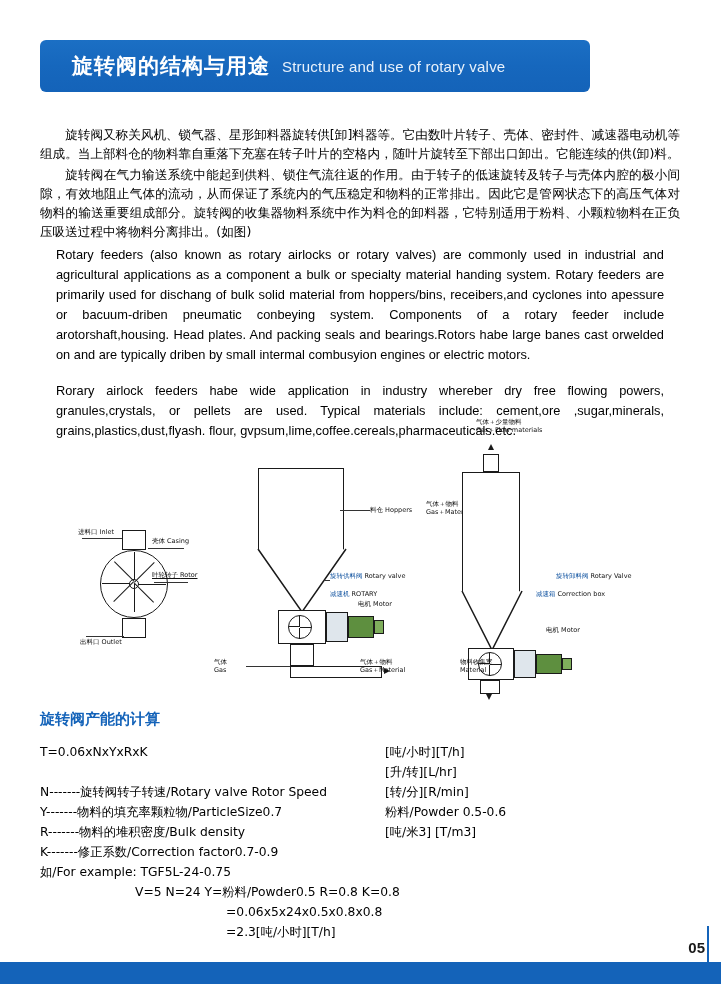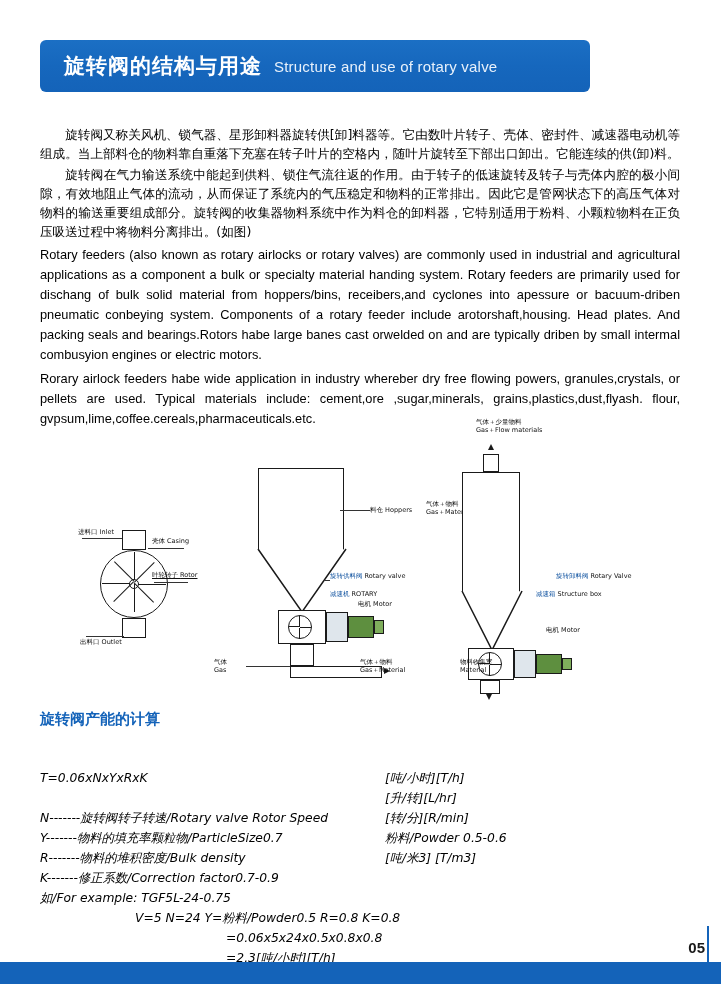--- a/index.html
+++ b/index.html
@@ -21,21 +21,21 @@
     width: 721px; height: 60px;
   }
   .header-banner {
     position: absolute;
     left: 40px; top: 0;
     width: 550px; height: 52px;
     background: linear-gradient(180deg, #1b6fc4 0%, #1667bd 50%, #1463b9 100%);
     border-radius: 6px;
     display: flex;
     align-items: center;
-    padding-left: 24px;
+    padding-left: 32px;
   }
   .header-banner .cn {
     color: #ffffff;
     font-size: 21px;
     font-weight: bold;
     letter-spacing: 1px;
   }
   .header-banner .en {
     color: #e8f1fb;
     font-size: 15px;
@@ -82,21 +82,21 @@
   }
   p.cn-par {
     margin: 0 0 2px 0;
     font-size: 12.6px;
     line-height: 19px;
     text-align: justify;
     text-indent: 2em;
     font-family: "DejaVu Sans", sans-serif;
   }
   p.en-par {
-    margin: 0;
+    margin: 16px;
     font-size: 12.8px;
     line-height: 20px;
     text-align: justify;
     font-family: "Liberation Sans", sans-serif;
   }
   p.en-par.gap { margin-top: 4px; }
 
   
   .figure {
     position: absolute;
@@ -190,23 +190,22 @@
     left: 40px; top: 710px;
     font-size: 15px;
     font-weight: bold;
     color: #1463b9;
     font-family: "DejaVu Sans", sans-serif;
   }
 
   
   .formula {
     position: absolute;
-    left: 40px; top: 768px;
+    left: 40px; top: 742px;
     width: 640px;
-    font-style: italic;
   }
   .frow {
     position: relative;
     height: 20px;
     font-size: 12.3px;
     line-height: 20px;
     font-family: "DejaVu Sans", sans-serif;
   }
   .fleft { position: absolute; left: 0; top: 0; white-space: nowrap; }
   .fright { position: absolute; left: 345px; top: 0; white-space: nowrap; }
@@ -360,21 +359,21 @@
   <div class="rect-fill" style="left:474px; top:220px; width:22px; height:28px;"></div>
   <div class="motor-body" style="left:496px; top:224px; width:26px; height:20px;"></div>
   <div class="motor-fan" style="left:522px; top:228px; width:10px; height:12px;"></div>
   <div class="rect-ln" style="left:440px; top:250px; width:20px; height:14px;"></div>
   <div class="arrow-d" style="left:446px; top:264px;"></div>
 
   <div class="fig-label" style="left:496px; top:142px;margin-left:20px;">
     <span class="blue">旋转卸料阀</span> <span>Rotary Valve</span>
   </div>
   <div class="fig-label" style="left:496px; top:160px;">
-    <span class="blue">减速箱</span> <span>Structure box</span>
+    <span class="blue">减速箱</span> <span>Correction box</span>
   </div>
   <div class="fig-label" style="left:506px; top:196px;">
     <span>电机</span> <span>Motor</span>
   </div>
   <div class="fig-label" style="left:420px; top:228px;">
     <span>物料收集室</span><br>
     <span>Material</span>
   </div>
 </div>
 

